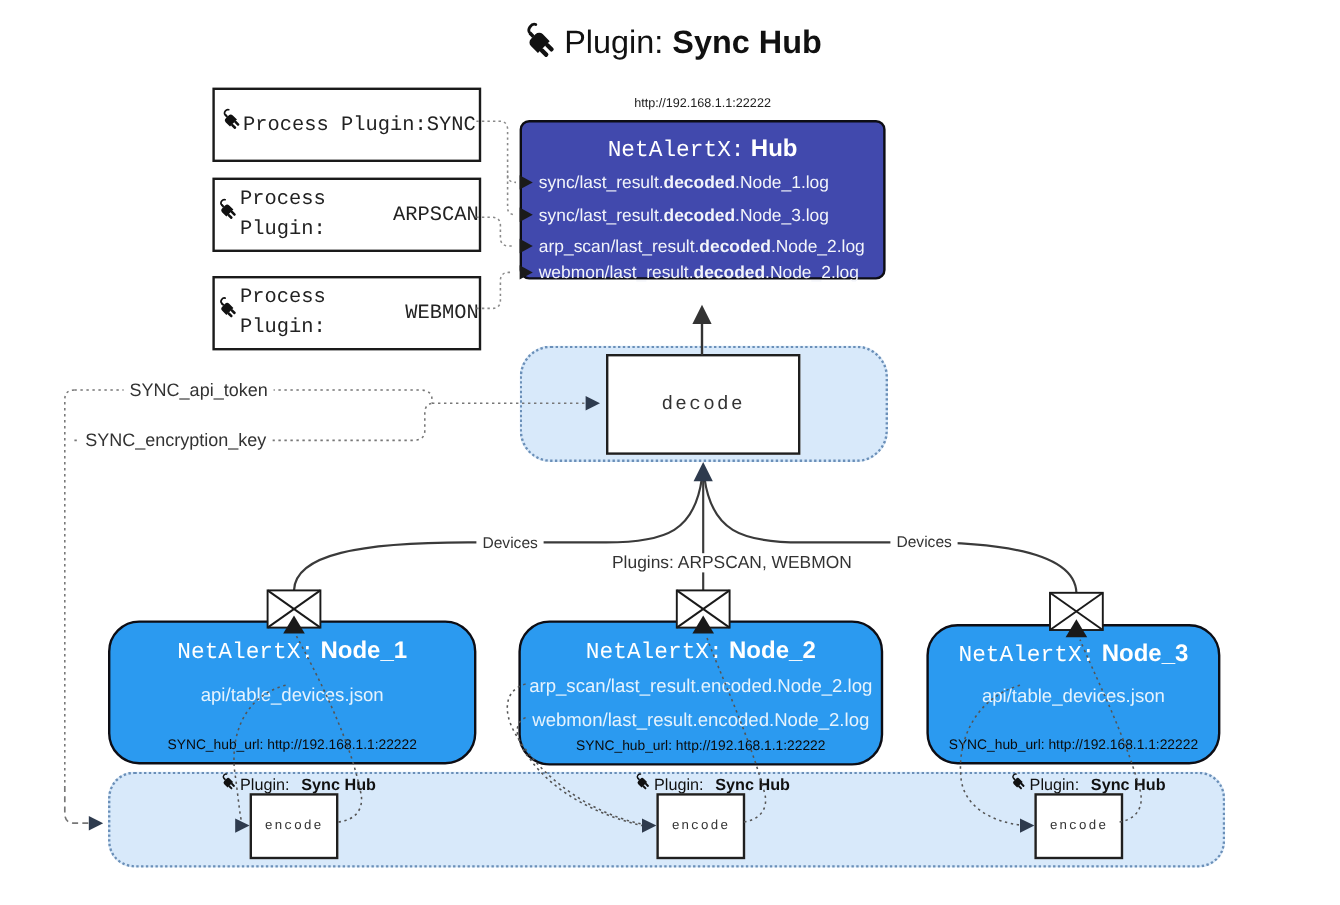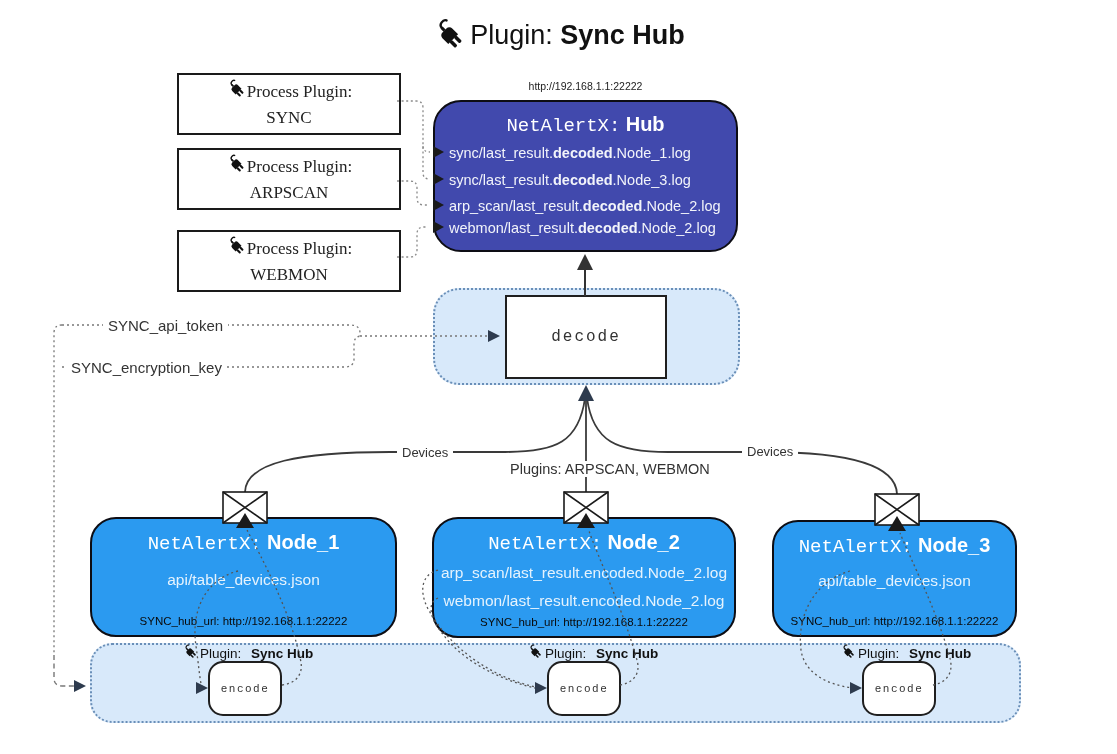--- a/index.html
+++ b/index.html
@@ -9,29 +9,29 @@
   }
   .abs{position:absolute;}
 
   
   .title{left:0;top:18px;width:1117px;text-align:center;font-size:27px;color:#111;}
   .title .plug{vertical-align:-6px;margin-right:6px;}
   .title b{font-weight:700;}
 
   
   .pbox{left:177px;width:220px;height:58px;background:#fff;border:2px solid #1a1a1a;
-        display:flex;flex-direction:column;align-items:center;justify-content:center;
-        font-family:Liberation Serif, serif;font-size:17px;line-height:25px;color:#222;}
+        display:flex;flex-direction:row;align-items:center;justify-content:center;
+        font-family:Liberation Mono, monospace;font-size:17px;line-height:25px;color:#222;}
   .pbox .l1{display:flex;align-items:center;gap:2px;}
   #pbox1{top:73px;} #pbox2{top:148px;} #pbox3{top:230px;}
 
   
   .hub-url{left:433px;top:80px;width:305px;text-align:center;font-size:10.5px;color:#222;}
-  .hub{left:433px;top:100px;width:305px;height:152px;background:#4149ad;border:2px solid #0d0d14;
-       border-radius:28px;box-sizing:border-box;}
+  .hub{left:433px;top:100px;width:305px;height:133px;background:#4149ad;border:2px solid #0d0d14;
+       border-radius:8px;box-sizing:border-box;}
   .hub-title{left:0;top:11px;width:100%;text-align:center;color:#fff;font-size:19px;}
   .hub-title .pre{font-family:"Liberation Mono","DejaVu Sans Mono",monospace;}
   .hub-title b{font-size:20px;font-weight:700;}
   .hub-log{left:14px;width:285px;color:#f2f4fa;font-size:14.5px;white-space:nowrap;}
   .hub-log b{font-weight:700;}
   .hl0{top:43px;} .hl1{top:70px;} .hl2{top:96px;} .hl3{top:118px;}
 
   
   .zone{background:#d8e9fa;border:2px dotted #6a8fb8;box-sizing:border-box;}
   .decode-zone{left:433px;top:288px;width:307px;height:97px;border-radius:26px;}
@@ -46,21 +46,21 @@
   .node-title .pre{font-family:"Liberation Mono","DejaVu Sans Mono",monospace;}
   .node-title b{font-size:20px;font-weight:700;}
   .node-file{width:100%;text-align:center;color:rgba(255,255,255,0.88);font-size:15.5px;white-space:nowrap;}
   .node-url{left:0;bottom:8px;width:100%;text-align:center;color:#0a0a0a;font-size:11.5px;}
   #node1{left:90px;top:517px;width:307px;height:120px;}
   #node2{left:432px;top:517px;width:304px;height:121px;}
   #node3{left:772px;top:520px;width:245px;height:117px;}
 
   
   .band{left:90px;top:643px;width:931px;height:80px;border-radius:22px;}
-  .encode-box{width:74px;height:55px;font-size:11px;letter-spacing:1.5px;border-radius:15px;}
+  .encode-box{width:74px;height:55px;font-size:11px;letter-spacing:1.5px;}
   #enc1{left:208px;top:661px;} #enc2{left:547px;top:661px;} #enc3{left:862px;top:661px;}
   .band-label{top:644px;font-size:13.5px;color:#111;white-space:nowrap;display:flex;align-items:center;gap:3px;}
   .band-label b{font-weight:700;}
   #bl1{left:182px;} #bl2{left:527px;} #bl3{left:840px;}
 
   
   .wire-label{background:#fff;padding:0 5px;color:#333;white-space:nowrap;z-index:6;}
   .lbl-devices{font-size:13px;}
   #lbl-dev-l{left:397px;top:445px;}
   #lbl-dev-r{left:742px;top:444px;}

